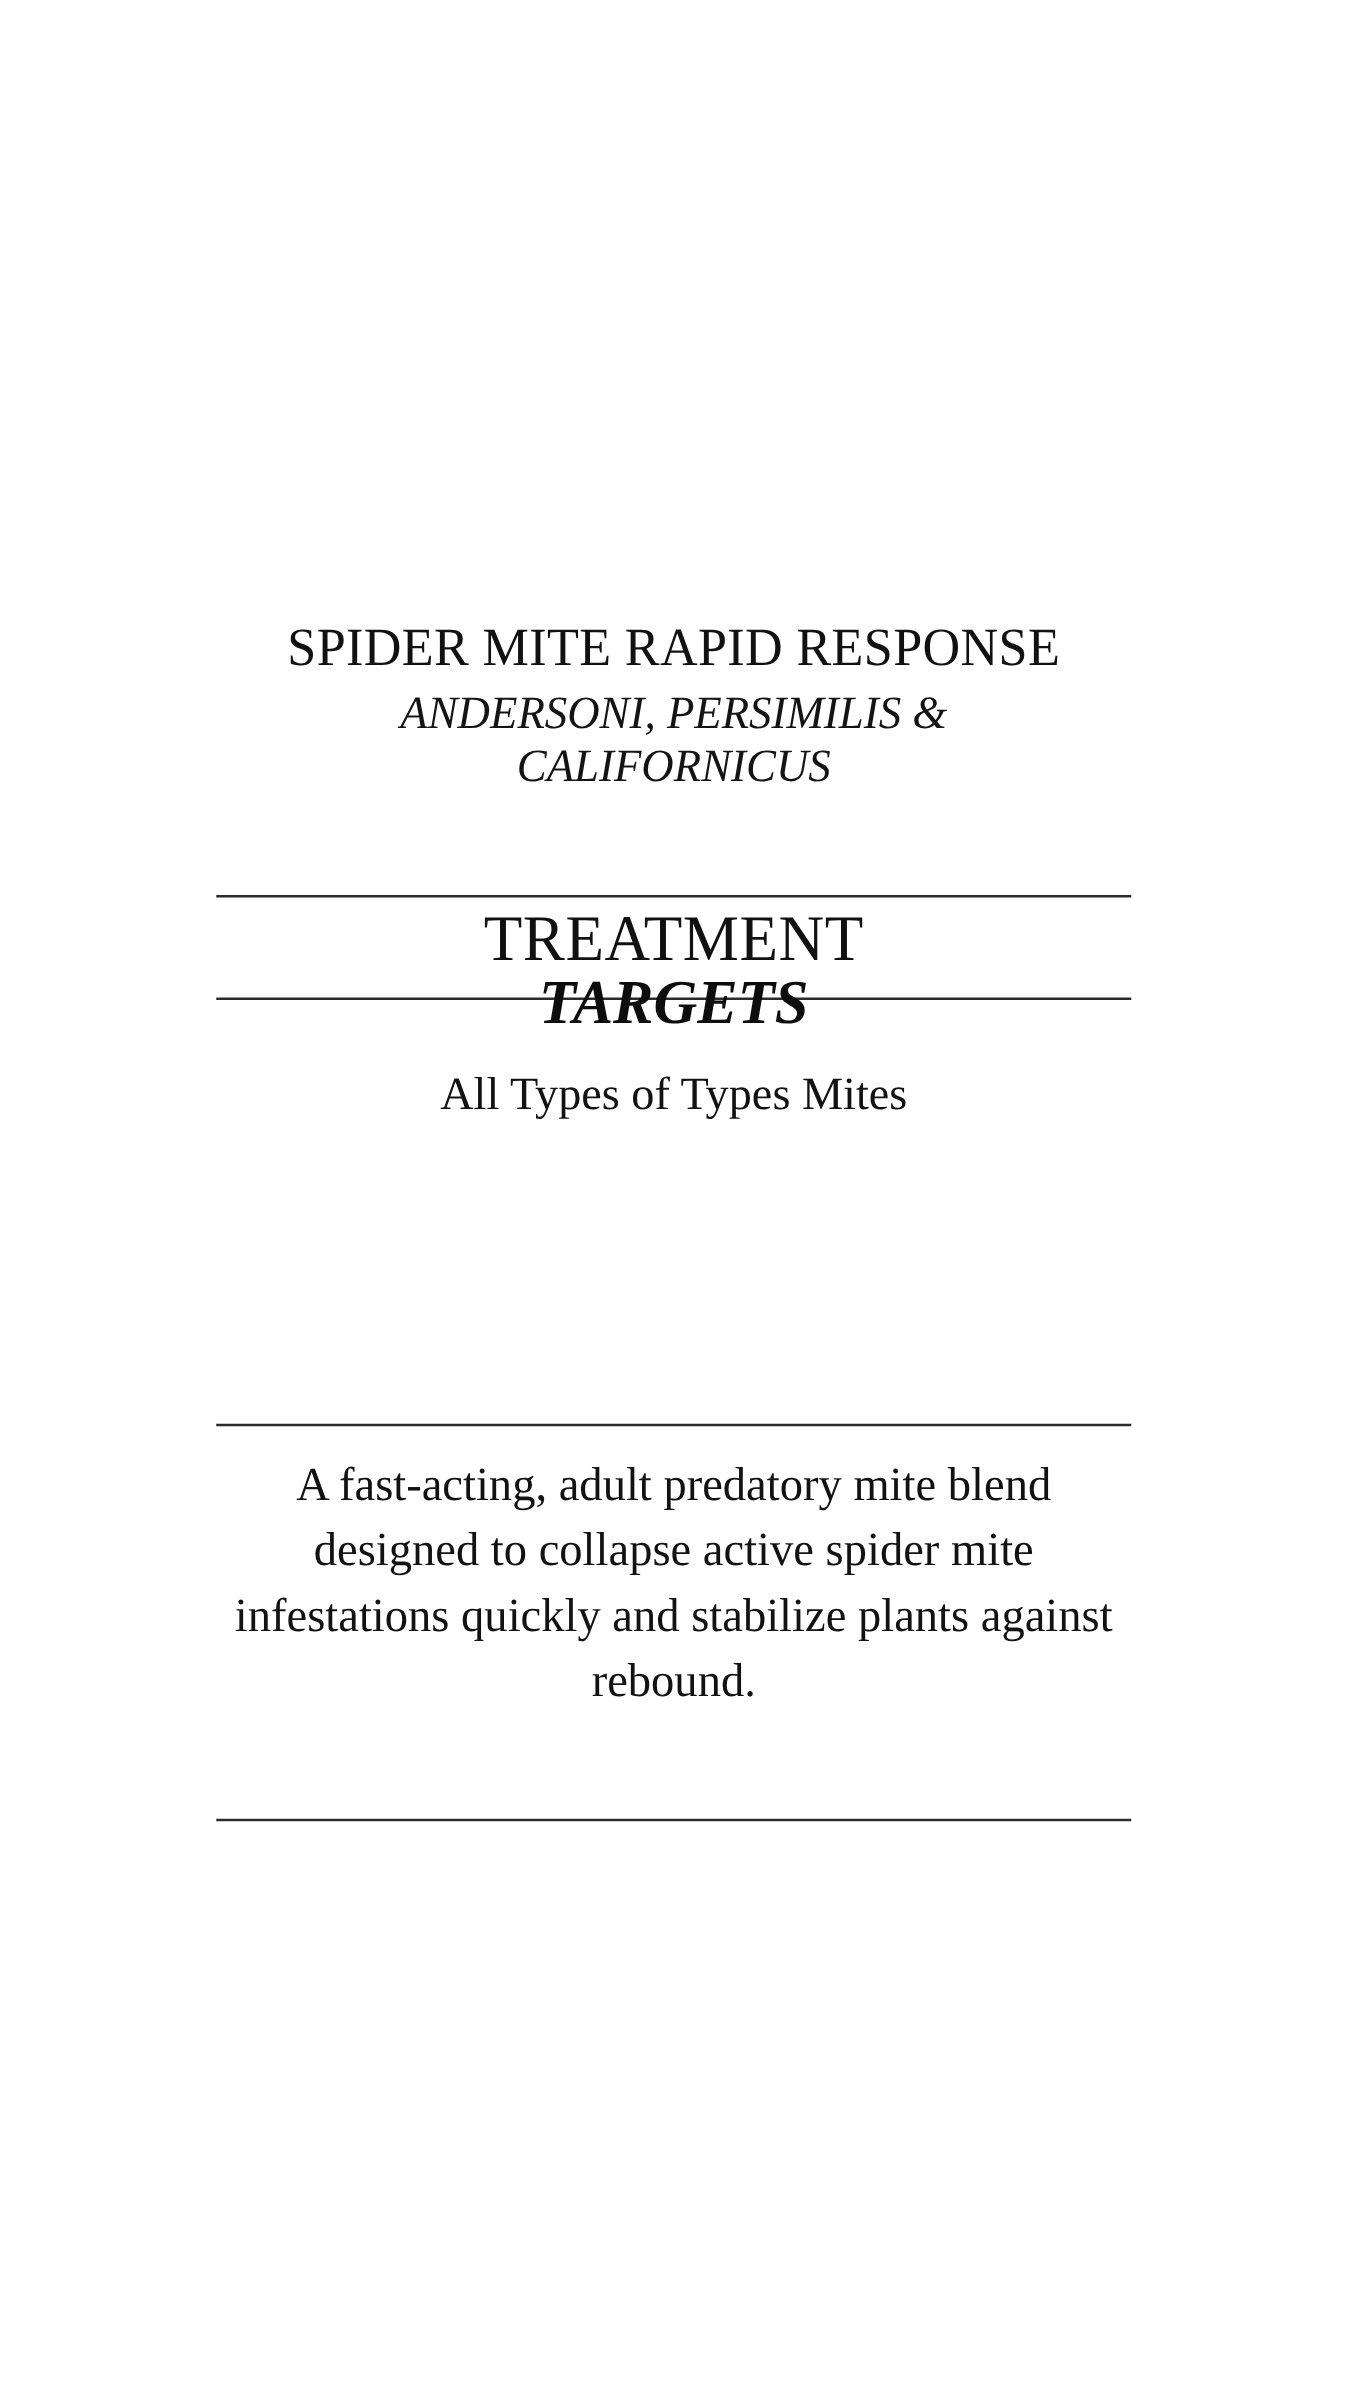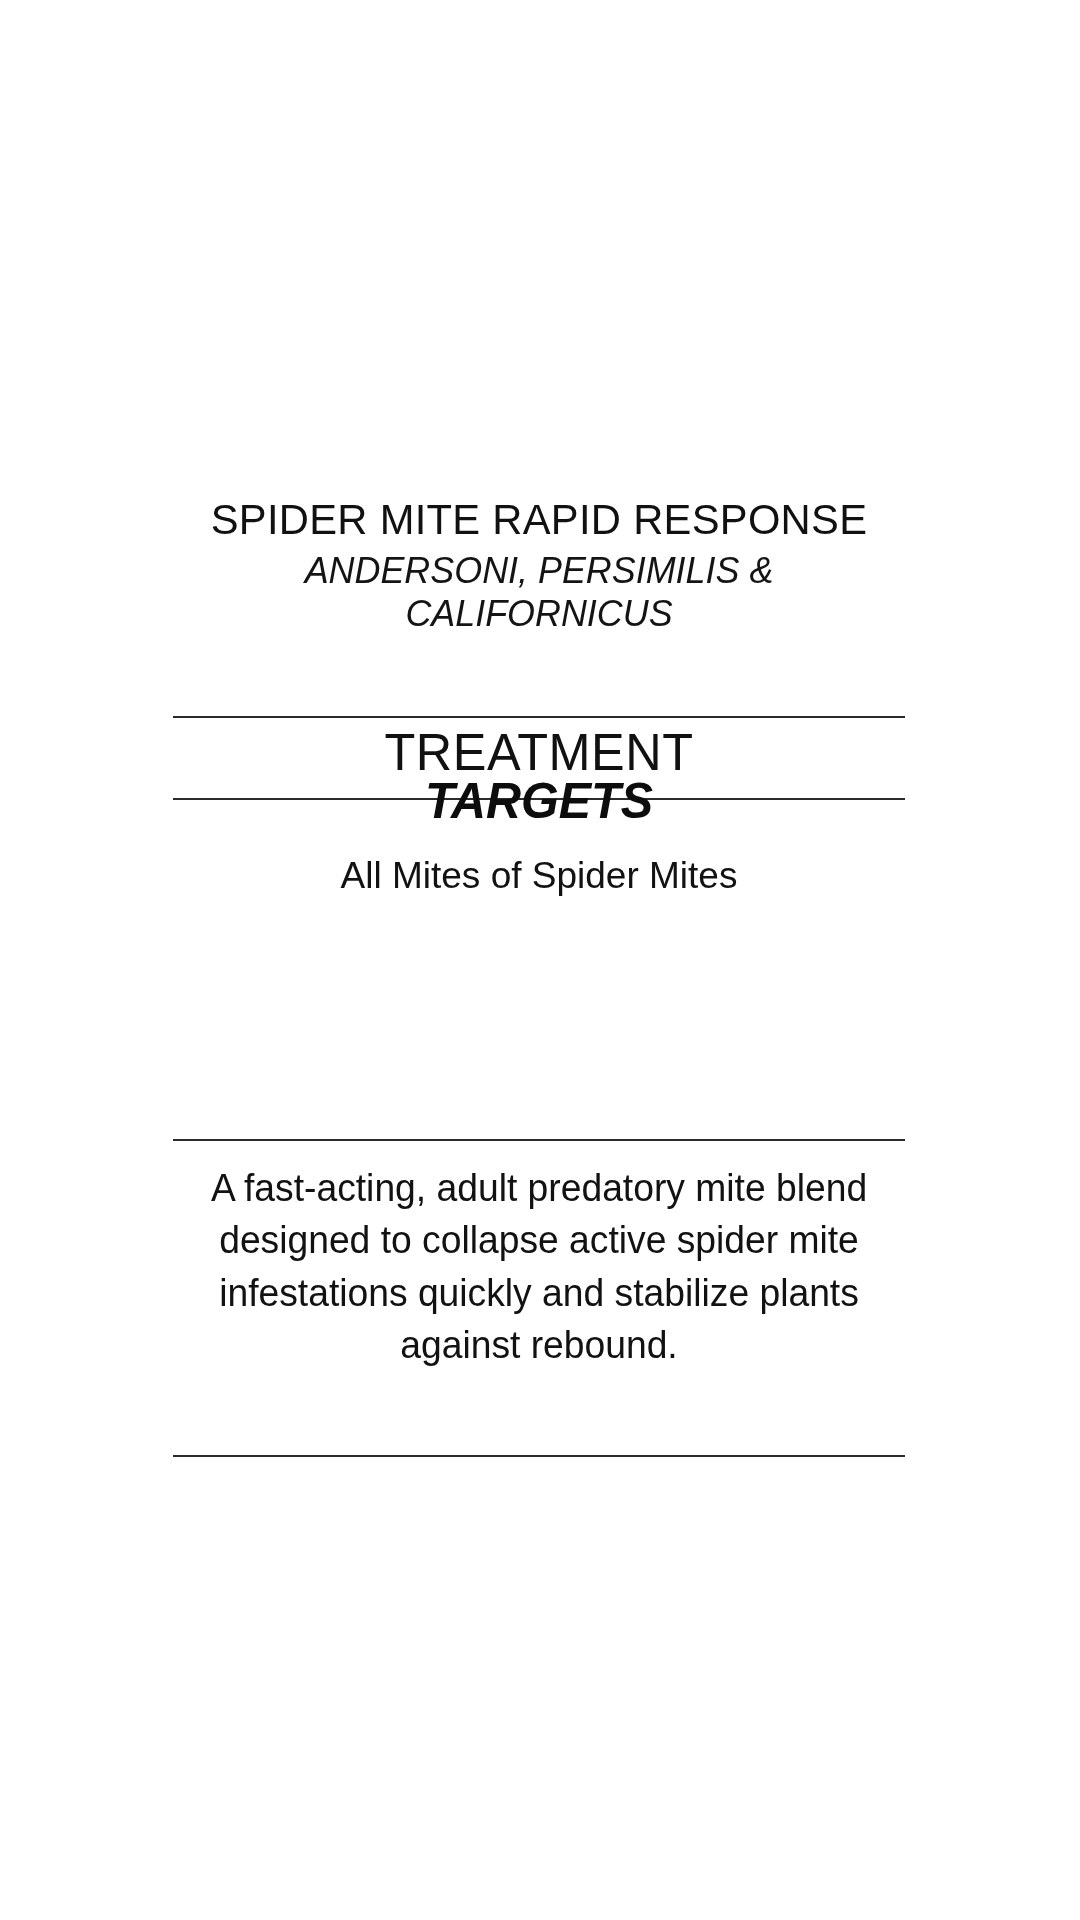--- a/index.html
+++ b/index.html
@@ -13,20 +13,21 @@
     font-family: "Liberation Sans", "DejaVu Sans", sans-serif;
     color: #111111;
     overflow: hidden;
   }
 
   .page {
     position: relative;
     width: 1080px;
     height: 1920px;
     box-sizing: border-box;
+    font-family: Liberation Serif, serif;
   }
 
   
   .card {
     position: absolute;
     left: 173px;
     top: 0;
     width: 732px;
     text-align: center;
   }
@@ -156,21 +157,21 @@
     </div>
 
     <hr class="rule rule-1">
 
     <div class="section-label">TREATMENT</div>
 
     <hr class="rule rule-2">
 
     <div class="targets-block">
       <div class="targets-heading">TARGETS</div>
-      <div class="targets-value">All Mites of Spider Mites</div>
+      <div class="targets-value">All Types of Types Mites</div>
       <div class="targets-spacer"></div>
     </div>
 
     <hr class="rule rule-3">
 
     <p class="description">A fast-acting, adult predatory mite blend designed to collapse active spider mite infestations quickly and stabilize plants against rebound.</p>
 
     <hr class="rule rule-4">
 
   </div>

